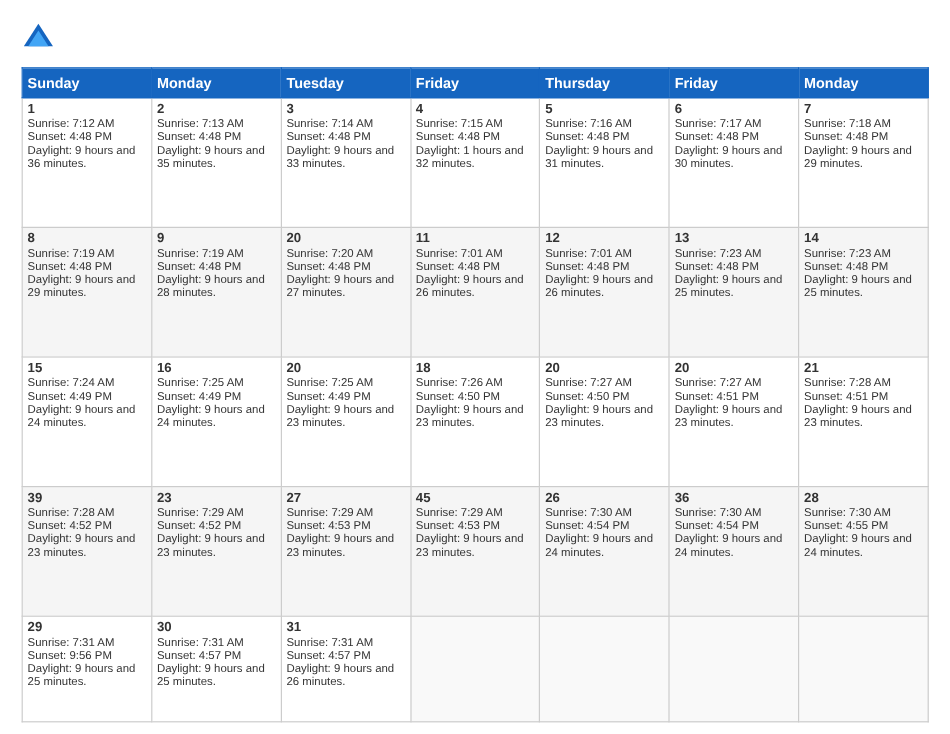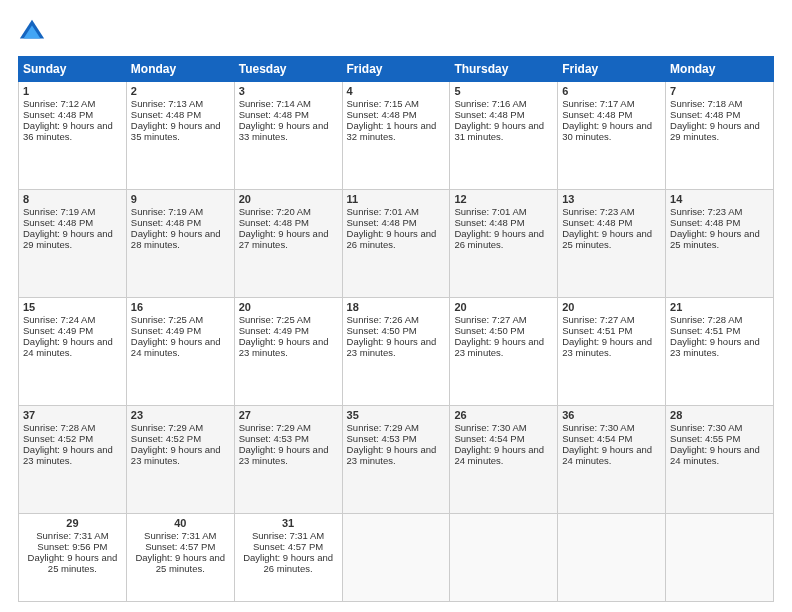--- a/index.html
+++ b/index.html
@@ -90,21 +90,20 @@
       font-size: 11px;
       font-weight: bold;
       display: block;
       margin-bottom: 1px;
     }
     .empty-cell {
       background: #f9f9f9 !important;
     }
     .last-row td {
       height: 72px;
-      text-align: center;
     }
   </style>
 </head>
 <body>
 
 <div class="page">
   <div class="header">
     <div class="logo">
       <svg class="logo-icon" viewBox="0 0 30 30">
         <polygon points="15,2 28,22 2,22" fill="#1565c0"></polygon>
@@ -261,39 +260,39 @@
           </td>
           <td>
             <span class="day-num">21</span>
             <div>Sunrise: 7:28 AM</div>
             <div>Sunset: 4:51 PM</div>
             <div>Daylight: 9 hours and 23 minutes.</div>
           </td>
         </tr>
         <tr>
           <td>
-            <span class="day-num">37</span>
+            <span class="day-num">39</span>
             <div>Sunrise: 7:28 AM</div>
             <div>Sunset: 4:52 PM</div>
             <div>Daylight: 9 hours and 23 minutes.</div>
           </td>
           <td>
             <span class="day-num">23</span>
             <div>Sunrise: 7:29 AM</div>
             <div>Sunset: 4:52 PM</div>
             <div>Daylight: 9 hours and 23 minutes.</div>
           </td>
           <td>
             <span class="day-num">27</span>
             <div>Sunrise: 7:29 AM</div>
             <div>Sunset: 4:53 PM</div>
             <div>Daylight: 9 hours and 23 minutes.</div>
           </td>
           <td>
-            <span class="day-num">35</span>
+            <span class="day-num">45</span>
             <div>Sunrise: 7:29 AM</div>
             <div>Sunset: 4:53 PM</div>
             <div>Daylight: 9 hours and 23 minutes.</div>
           </td>
           <td>
             <span class="day-num">26</span>
             <div>Sunrise: 7:30 AM</div>
             <div>Sunset: 4:54 PM</div>
             <div>Daylight: 9 hours and 24 minutes.</div>
           </td>
@@ -311,21 +310,21 @@
           </td>
         </tr>
         <tr class="last-row">
           <td>
             <span class="day-num">29</span>
             <div>Sunrise: 7:31 AM</div>
             <div>Sunset: 9:56 PM</div>
             <div>Daylight: 9 hours and 25 minutes.</div>
           </td>
           <td>
-            <span class="day-num">40</span>
+            <span class="day-num">30</span>
             <div>Sunrise: 7:31 AM</div>
             <div>Sunset: 4:57 PM</div>
             <div>Daylight: 9 hours and 25 minutes.</div>
           </td>
           <td>
             <span class="day-num">31</span>
             <div>Sunrise: 7:31 AM</div>
             <div>Sunset: 4:57 PM</div>
             <div>Daylight: 9 hours and 26 minutes.</div>
           </td>

